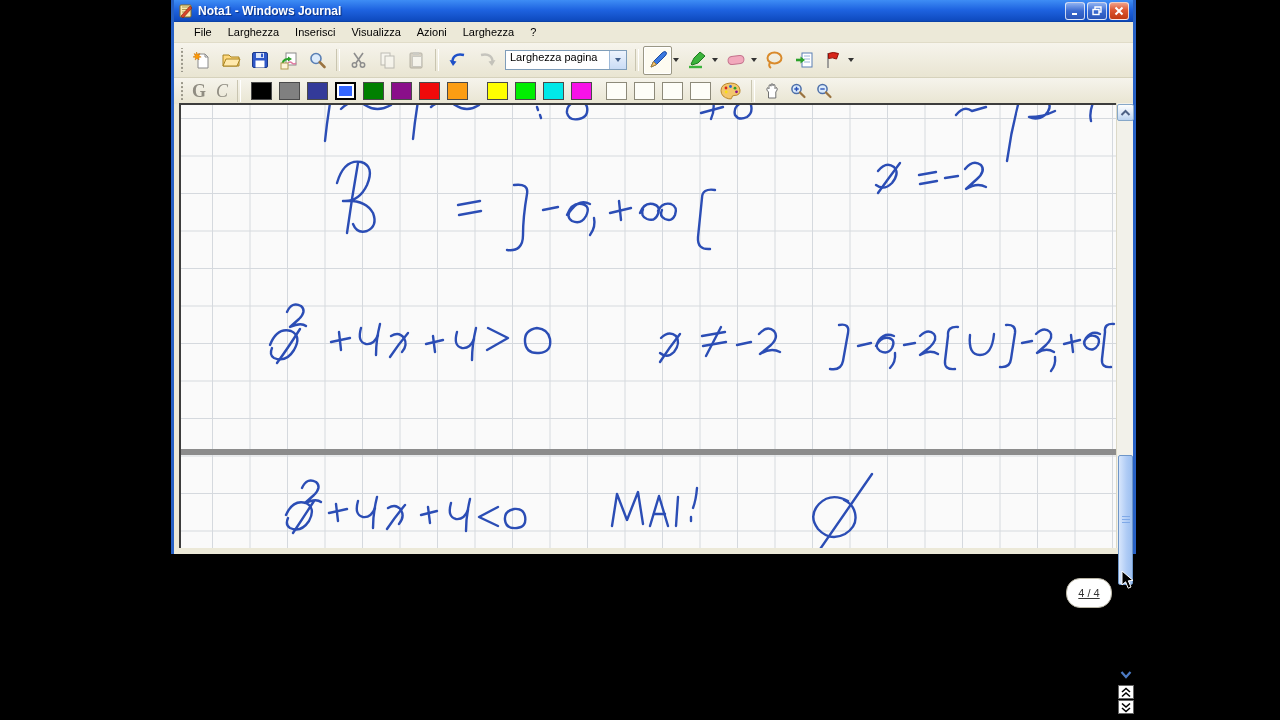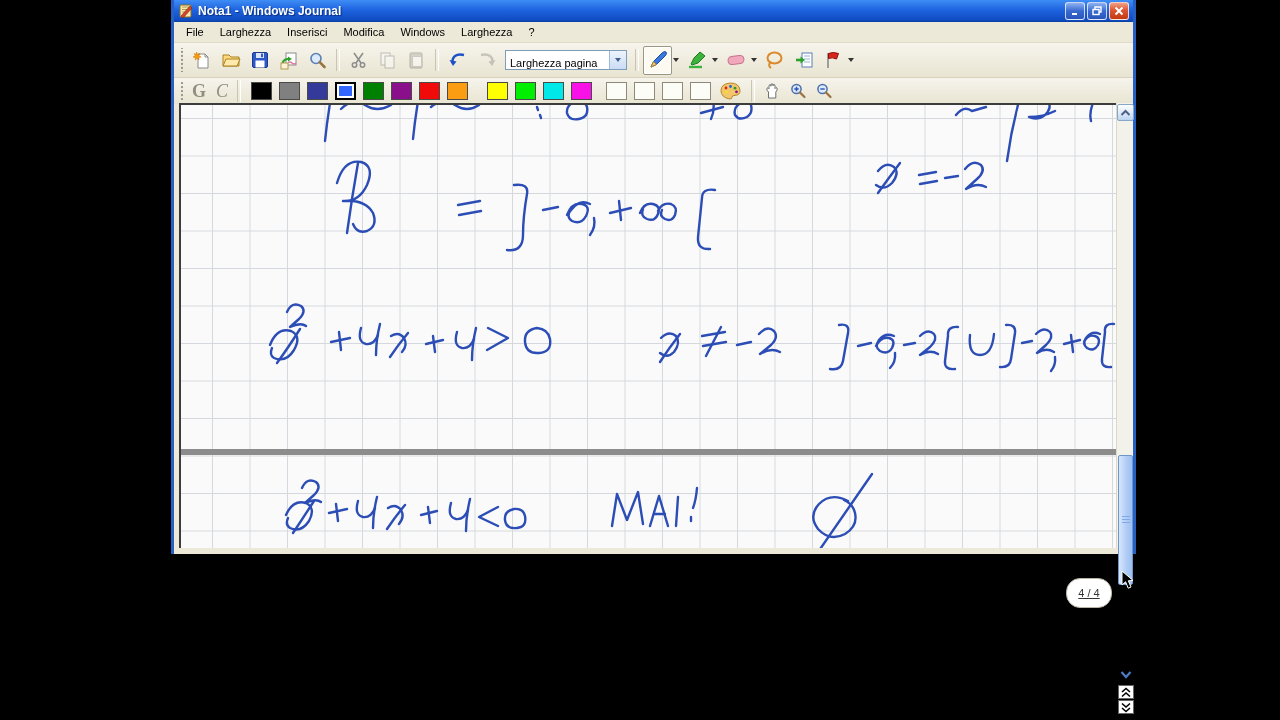--- a/index.html
+++ b/index.html
@@ -15,37 +15,37 @@
   .titlebar .title-text{font-size:12px;font-weight:bold;text-shadow:1px 1px 1px #0a3080;flex:1;
       white-space:nowrap;overflow:hidden;}
   .tb-btns{display:flex;gap:2px;}
   .tb-btn{width:20px;height:18px;border-radius:3px;border:1px solid rgba(255,255,255,.75);
       display:flex;align-items:center;justify-content:center;box-sizing:border-box;}
   .tb-min,.tb-rest{background:linear-gradient(#8fb2f2,#3a6ad0 50%,#2a55b8);}
   .tb-close{background:linear-gradient(#f1a088,#dd5630 45%,#c23a12);}
   .tb-btn svg{display:block;}
   
   .menubar{height:20px;background:#ece9d8;display:flex;align-items:center;font-size:11px;color:#000;
-      border-bottom:1px solid #e0dcc8;padding-left:4px;}
+      border-bottom:1px solid #e0dcc8;padding-left:12px;}
   .menu-item{padding:0 8px;line-height:20px;cursor:default;}
   
   .toolbar{display:flex;align-items:center;background:linear-gradient(#f6f4ec,#e9e5d2);}
   .toolbar1{height:34px;border-bottom:1px solid #d6d2bc;padding:0 2px;}
   .toolbar2{height:26px;padding:0 2px;}
   .grip{width:5px;height:70%;margin:0 3px;
       background-image:radial-gradient(circle,#9b988a 1px,transparent 1.1px);
       background-size:4px 4px;background-repeat:repeat-y;background-position:center;}
   .sep{width:2px;height:22px;margin:0 4px;border-left:1px solid #c9c5b0;border-right:1px solid #fff;}
   .tool-btn{width:27px;height:27px;display:flex;align-items:center;justify-content:center;border:1px solid transparent;border-radius:2px;}
   .tool-btn.small{width:24px;height:22px;}
   .tool-btn.disabled{opacity:.42;filter:grayscale(80%);}
   .tool-btn.selected{border:1px solid #9a9785;background:#fdfbf1;box-shadow:inset 0 0 0 1px #fff;}
   .caret{width:0;height:0;border-left:3.5px solid transparent;border-right:3.5px solid transparent;
       border-top:4px solid #333;margin:0 3px 0 1px;}
-  .combo{width:122px;height:20px;border:1px solid #7f9db9;background:#fff;display:flex;align-items:flex-end;
+  .combo{width:122px;height:20px;border:1px solid #7f9db9;background:#fff;display:flex;align-items:flex-start;
       font-size:11px;margin:0 4px;box-sizing:border-box;}
   .combo .combo-value{flex:1;padding-left:4px;white-space:nowrap;overflow:hidden;}
   .combo .combo-btn{width:16px;height:18px;background:linear-gradient(#eef4fd,#cadcf5);border-left:1px solid #9db9d9;
       display:flex;align-items:center;justify-content:center;}
   .combo .combo-btn i{width:0;height:0;border-left:3.5px solid transparent;border-right:3.5px solid transparent;border-top:4px solid #44618c;}
   .fmt-letter{font-family:"Liberation Serif",serif;color:#908d82;margin:0 5px;line-height:24px;}
   .fmt-g{font-size:18px;font-weight:bold;}
   .fmt-c{font-size:18px;font-style:italic;}
   .swatch-row{display:flex;align-items:center;gap:7px;margin-left:6px;}
   .swatch{width:21px;height:18px;border:1px solid #4a4a4a;box-sizing:border-box;}
@@ -115,22 +115,22 @@
             <path d="M1.5 1.5 L8.5 8.5 M8.5 1.5 L1.5 8.5" stroke="#fff" stroke-width="2"></path>
           </svg>
       </span>
     </span>
   </div>
 
   <div class="menubar">
       <span class="menu-item">File</span>
       <span class="menu-item">Larghezza</span>
       <span class="menu-item">Inserisci</span>
-      <span class="menu-item">Modifica</span>
-      <span class="menu-item">Windows</span>
+      <span class="menu-item">Visualizza</span>
+      <span class="menu-item">Azioni</span>
       <span class="menu-item">Larghezza</span>
       <span class="menu-item">?</span>
     </div>
 
   <div class="toolbar toolbar1">
     <span class="grip"></span>
     <span class="tool-btn">
       <svg width="19" height="19" viewBox="0 0 19 19">
           <path d="M6 3h7l3 3v11H6z" fill="#fff" stroke="#8a8a8a"></path>
           <path d="M13 3v3h3" fill="none" stroke="#8a8a8a"></path>

